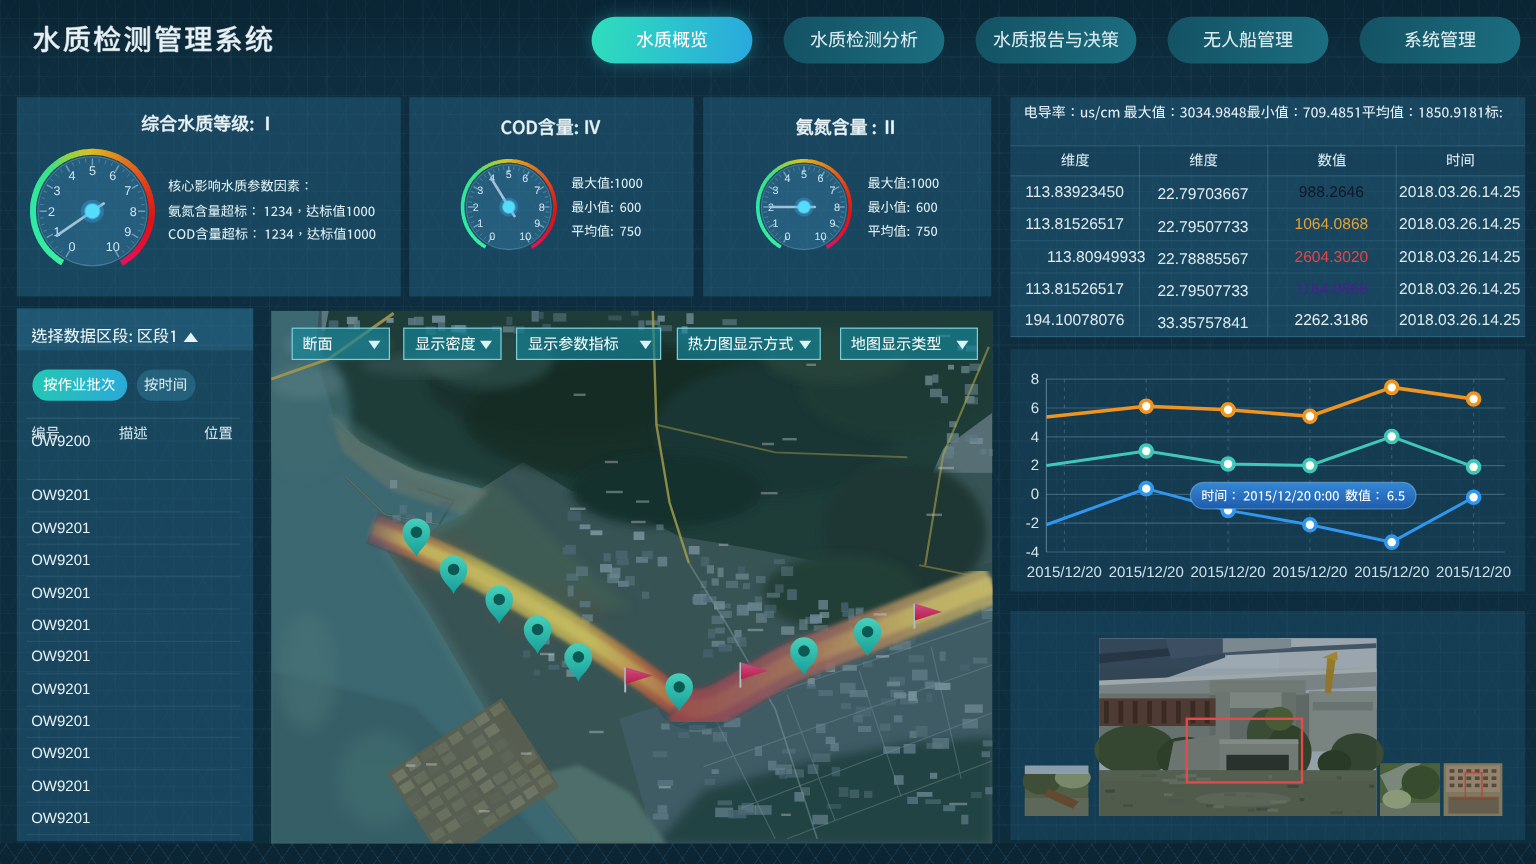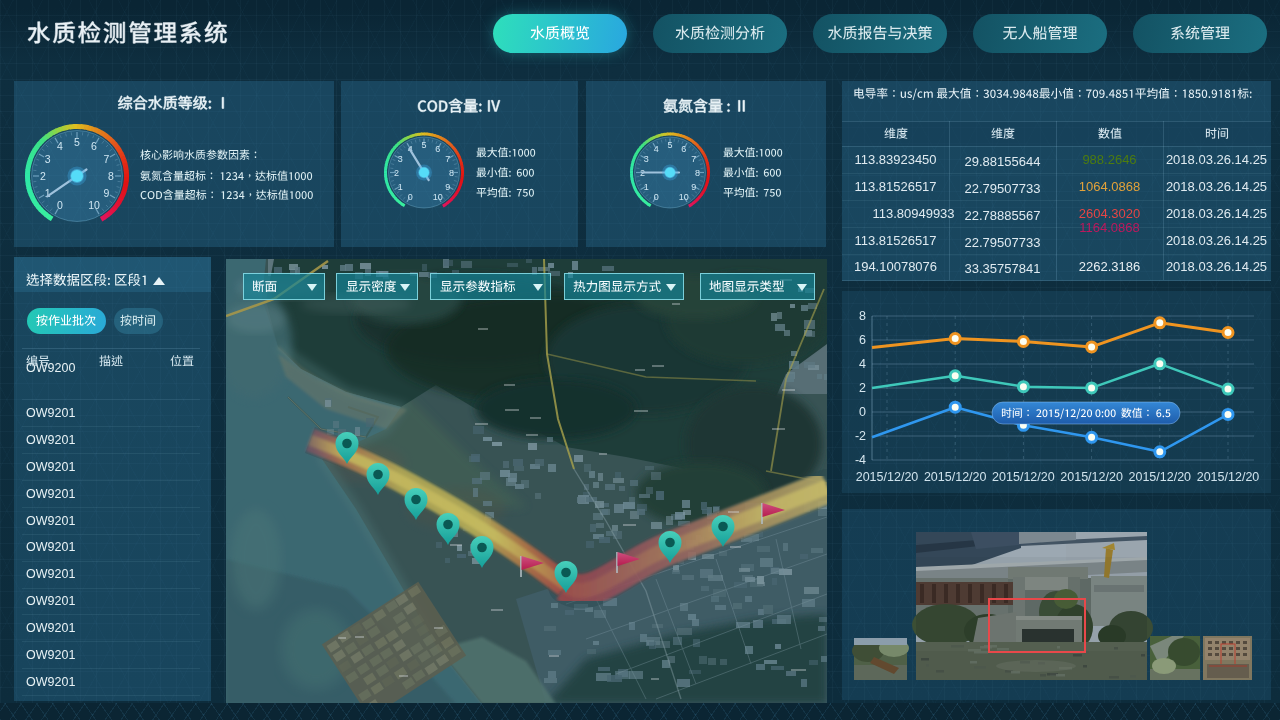--- a/index.html
+++ b/index.html
@@ -444,34 +444,34 @@
   <div class="hline" style="left:0;top:52px;width:429px;opacity:.55"></div>
   <div class="hline" style="left:0;top:79px;width:429px;opacity:.55"></div>
   <div class="hline" style="left:0;top:106px;width:429px;opacity:.55"></div>
   <div class="hline" style="left:0;top:133px;width:429px;opacity:.55"></div>
   <div class="hline" style="left:0;top:159px;width:429px"></div>
   <div class="vline" style="left:107px;top:0;height:159px"></div>
   <div class="vline" style="left:214px;top:0;height:159px"></div>
   <div class="vline" style="left:321px;top:0;height:159px"></div>
 
   <div class="cell" style="left:0;top:31px">113.83923450</div>
-  <div class="cell" style="left:107px;top:33px">29.88155644</div>
-  <div class="cell" style="left:214px;top:31px;color:#4d7c0f">988.2646</div>
+  <div class="cell" style="left:107px;top:33px">22.79703667</div>
+  <div class="cell" style="left:214px;top:31px;color:#0f172a">988.2646</div>
   <div class="cell" style="left:321px;top:31px">2018.03.26.14.25</div>
   <div class="cell" style="left:0;top:58px">113.81526517</div>
   <div class="cell" style="left:107px;top:60px">22.79507733</div>
   <div class="cell" style="left:214px;top:58px;color:#e2a23a">1064.0868</div>
   <div class="cell" style="left:321px;top:58px">2018.03.26.14.25</div>
   <div class="cell" style="left:18px;top:85px">113.80949933</div>
   <div class="cell" style="left:107px;top:87px">22.78885567</div>
   <div class="cell" style="left:214px;top:85px;color:#e54545">2604.3020</div>
   <div class="cell" style="left:321px;top:85px">2018.03.26.14.25</div>
   <div class="cell" style="left:0;top:112px">113.81526517</div>
   <div class="cell" style="left:107px;top:114px">22.79507733</div>
-  <div class="cell" style="left:214px;top:99px;color:#be185d">1164.0868</div>
+  <div class="cell" style="left:214px;top:112px;color:#4c1d95">1164.0868</div>
   <div class="cell" style="left:321px;top:112px">2018.03.26.14.25</div>
   <div class="cell" style="left:0;top:138px">194.10078076</div>
   <div class="cell" style="left:107px;top:140px">33.35757841</div>
   <div class="cell" style="left:214px;top:138px;color:#e8eef2">2262.3186</div>
   <div class="cell" style="left:321px;top:138px">2018.03.26.14.25</div>
 </div>
 
 <div class="panel" style="left:14px;top:257px;width:197px;height:444px"></div>
 <div class="abs" style="left:14px;top:257px;width:197px;height:35px;background:rgba(52,130,168,0.28)"></div>
 

